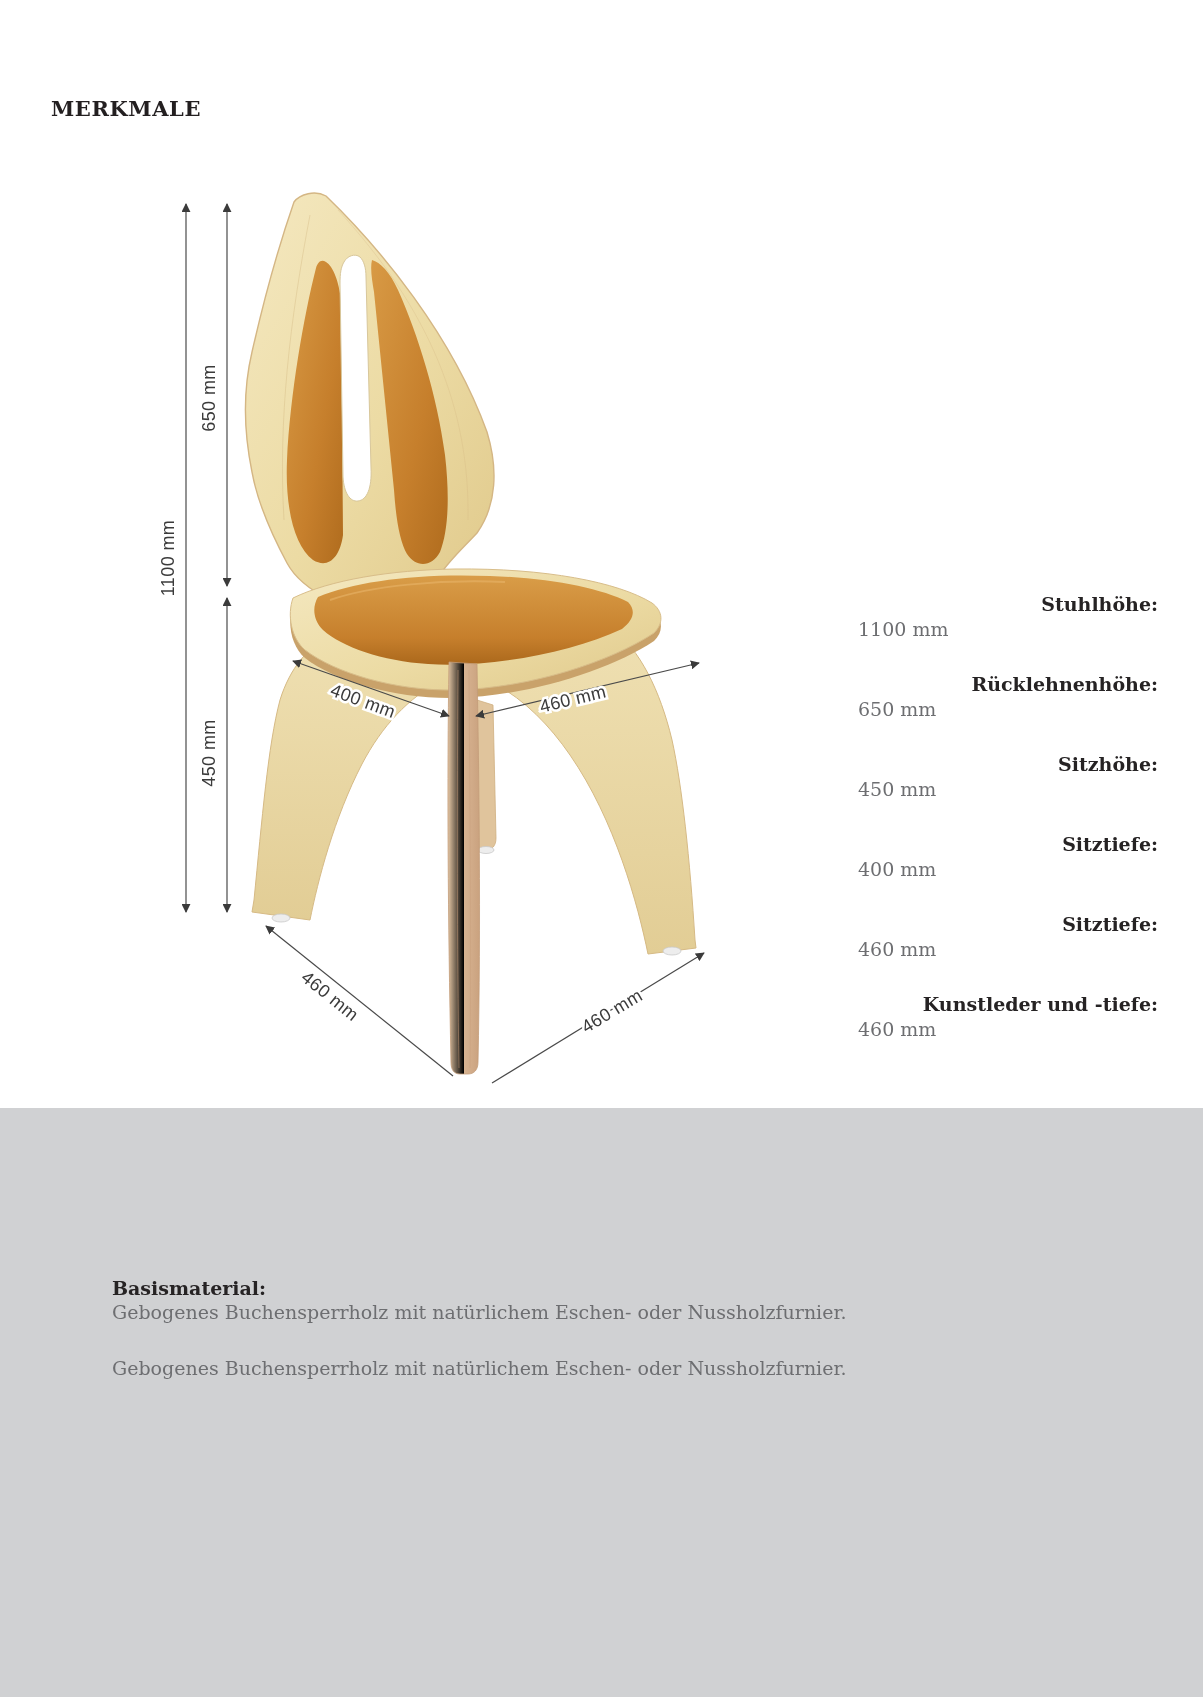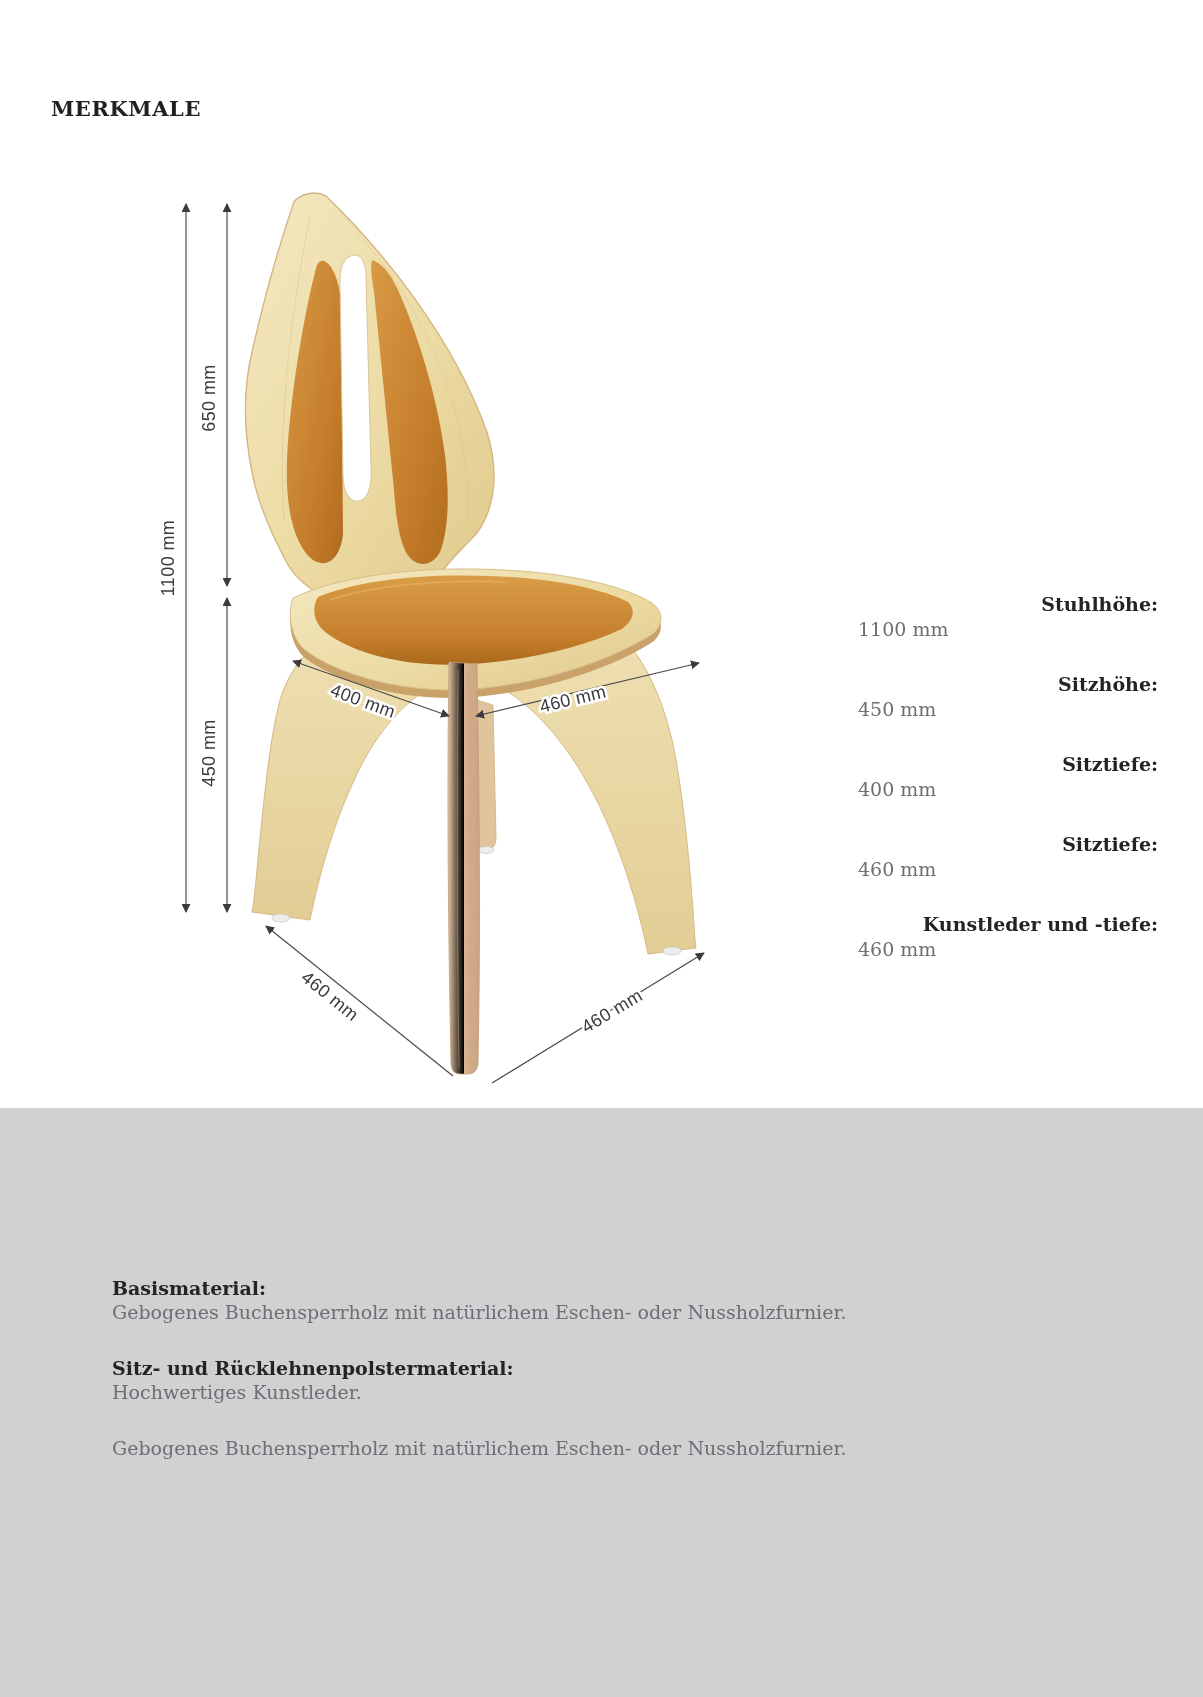--- a/index.html
+++ b/index.html
@@ -126,20 +126,24 @@
   <text class="dim-text" x="330" y="1002" text-anchor="middle" transform="rotate(39 330 996)">460 mm</text>
   <text class="dim-text" x="612" y="1017" text-anchor="middle" transform="rotate(-31 612 1011)">460 mm</text>
 </svg>
 
 <div class="specs">
   <div class="spec-item">
     <div class="spec-label">Stuhlhöhe:</div>
     <div class="spec-value">1100 mm</div>
   </div>
   <div class="spec-item">
+    <div class="spec-label">Rücklehnenhöhe:</div>
+    <div class="spec-value">650 mm</div>
+  </div>
+  <div class="spec-item">
     <div class="spec-label">Sitzhöhe:</div>
     <div class="spec-value">450 mm</div>
   </div>
   <div class="spec-item">
     <div class="spec-label">Sitztiefe:</div>
     <div class="spec-value">400 mm</div>
   </div>
   <div class="spec-item">
     <div class="spec-label">Sitztiefe:</div>
     <div class="spec-value">460 mm</div>
@@ -150,21 +154,17 @@
   </div>
 </div>
 
 <div class="band">
   <div class="materials">
     <div class="mat-item">
       <div class="mat-label">Basismaterial:</div>
       <div class="mat-value">Gebogenes Buchensperrholz mit natürlichem Eschen- oder Nussholzfurnier.</div>
     </div>
     <div class="mat-item">
-      <div class="mat-label">Sitz- und Rücklehnenpolstermaterial:</div>
-      <div class="mat-value">Hochwertiges Kunstleder.</div>
-    </div>
-    <div class="mat-item">
       <div class="mat-value">Gebogenes Buchensperrholz mit natürlichem Eschen- oder Nussholzfurnier.</div>
     </div>
   </div>
 
 </div>
 
 </body></html>

